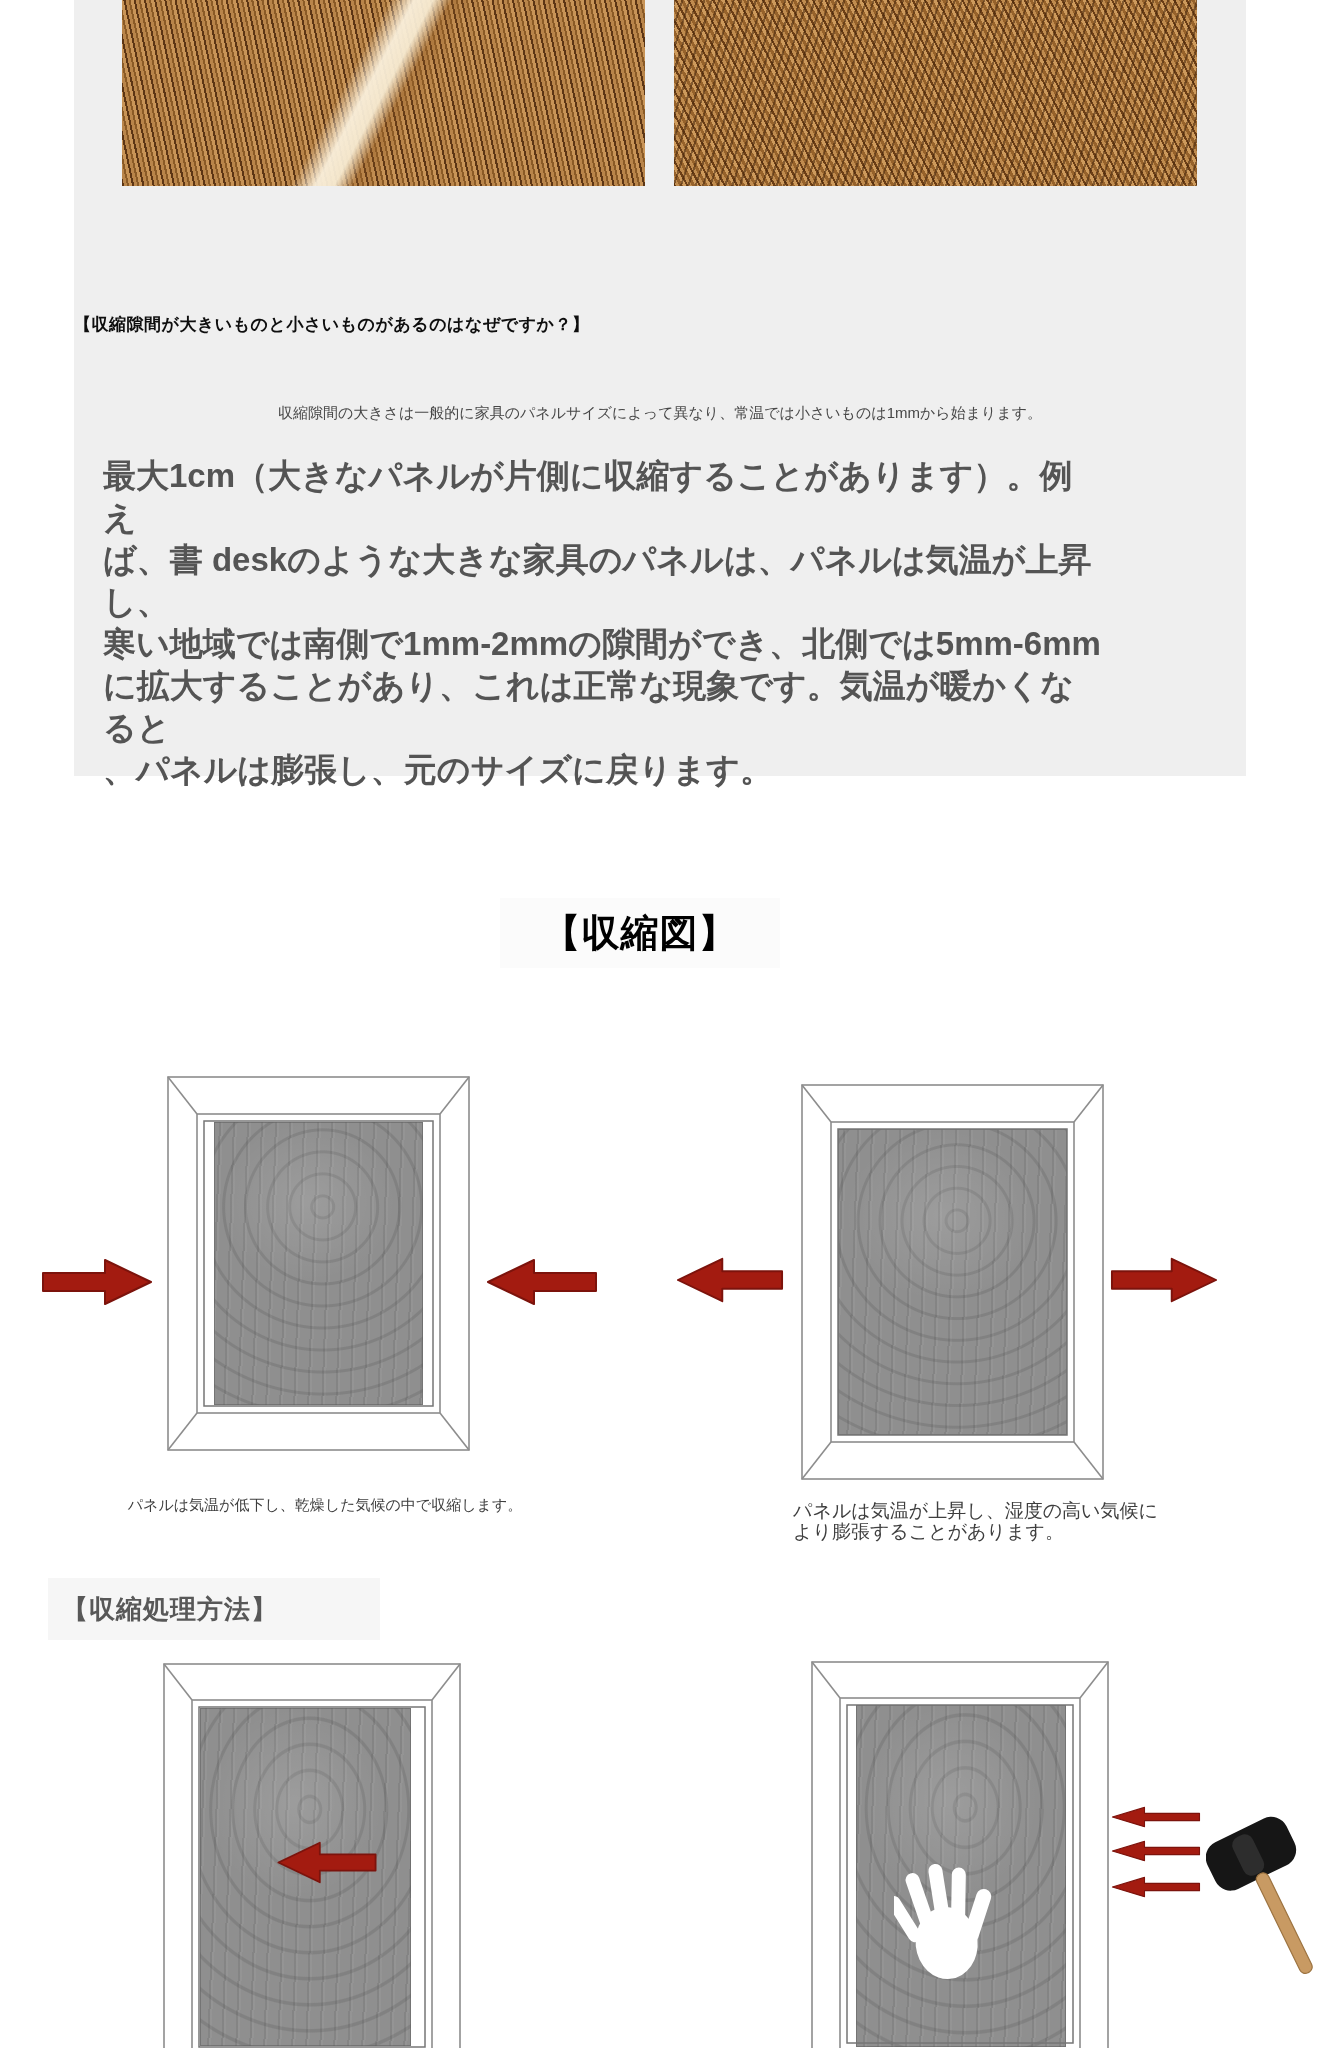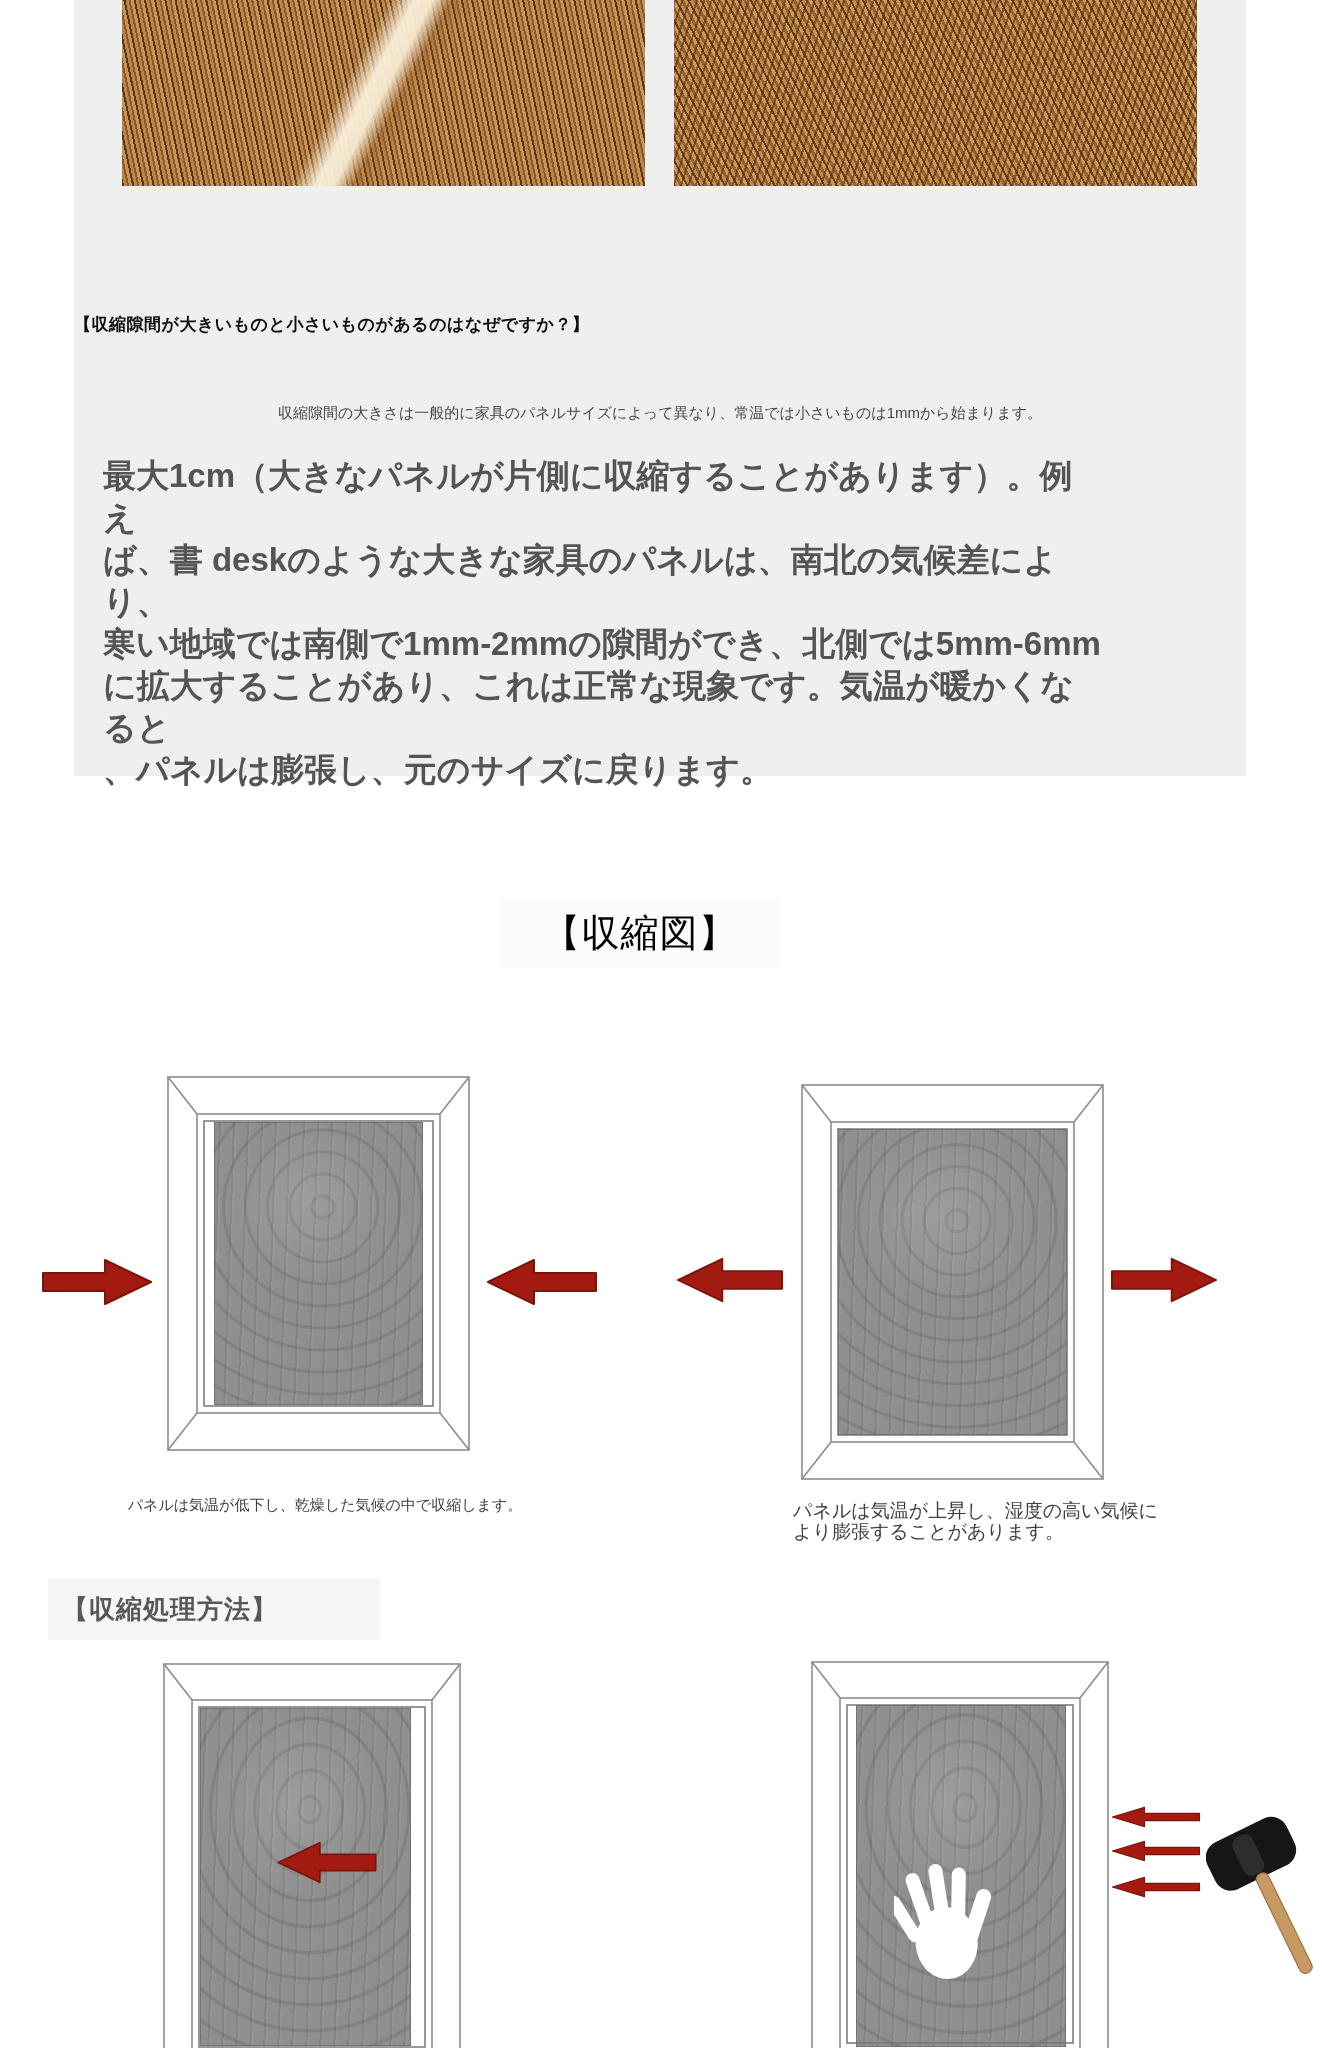--- a/index.html
+++ b/index.html
@@ -22,21 +22,21 @@
   .qa-heading{position:absolute;left:0;top:313px;width:100%;text-align:left;
      font-size:17px;font-weight:bold;color:#0e0e0e;letter-spacing:.5px}
   .qa-intro{position:absolute;left:0;top:404px;width:100%;text-align:center;
      font-size:15px;color:#474747}
   .qa-body{position:absolute;left:29px;top:455px;width:1000px;
      font-size:33px;line-height:42px;color:#545454;font-weight:700}
 
   
   .fig-title-box{left:500px;top:898px;width:280px;height:70px;background:#fbfbfb;
      display:flex;align-items:center;justify-content:center}
-  .fig-title{font-size:38px;font-weight:normal;color:#000;letter-spacing:1px}
+  .fig-title{font-size:38px;font-weight:bold;color:#000;letter-spacing:1px}
   .method-box{left:48px;top:1578px;width:332px;height:62px;background:#f6f6f6;
      display:flex;align-items:center}
   .method-title{font-size:26px;font-weight:bold;color:#585858;padding-left:14px;letter-spacing:1px}
 
   
   .frame{position:absolute;background:#fff}
   .frame > svg{position:absolute;left:0;top:0;width:100%;height:100%}
   .fl{fill:none;stroke:#8d8d8d;stroke-width:1.6}
   .fl2{fill:none;stroke:#767676;stroke-width:1.5}
   .wood{position:absolute;background-color:#8f8f8f;
@@ -55,21 +55,21 @@
 </head>
 <body>
 
 <div class="abs gray-section">
   <div class="photo photo-l"></div>
   <div class="photo photo-r"></div>
   <div class="qa-heading">【収縮隙間が大きいものと小さいものがあるのはなぜですか？】</div>
   <div class="qa-intro">収縮隙間の大きさは一般的に家具のパネルサイズによって異なり、常温では小さいものは1mmから始まります。</div>
   <div class="qa-body">
     <div>最大1cm（大きなパネルが片側に収縮することがあります）。例え</div>
-    <div>ば、書 deskのような大きな家具のパネルは、南北の気候差により、</div>
+    <div>ば、書 deskのような大きな家具のパネルは、パネルは気温が上昇し、</div>
     <div>寒い地域では南側で1mm-2mmの隙間ができ、北側では5mm-6mm</div>
     <div>に拡大することがあり、これは正常な現象です。気温が暖かくなると</div>
     <div>、パネルは膨張し、元のサイズに戻ります。</div>
   </div>
 </div>
 
 <div class="abs fig-title-box">
   <span class="fig-title">【収縮図】</span>
 </div>
 

